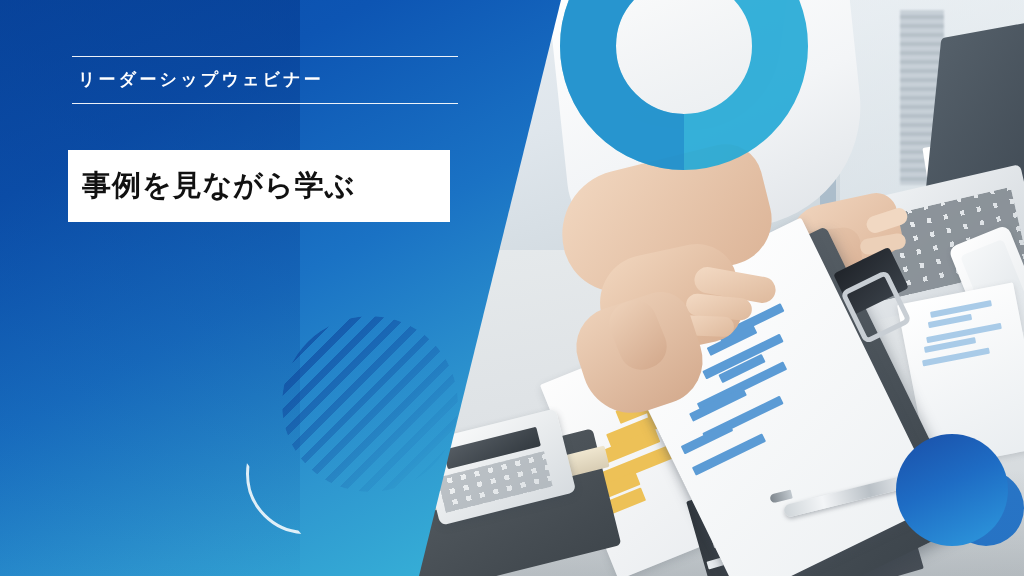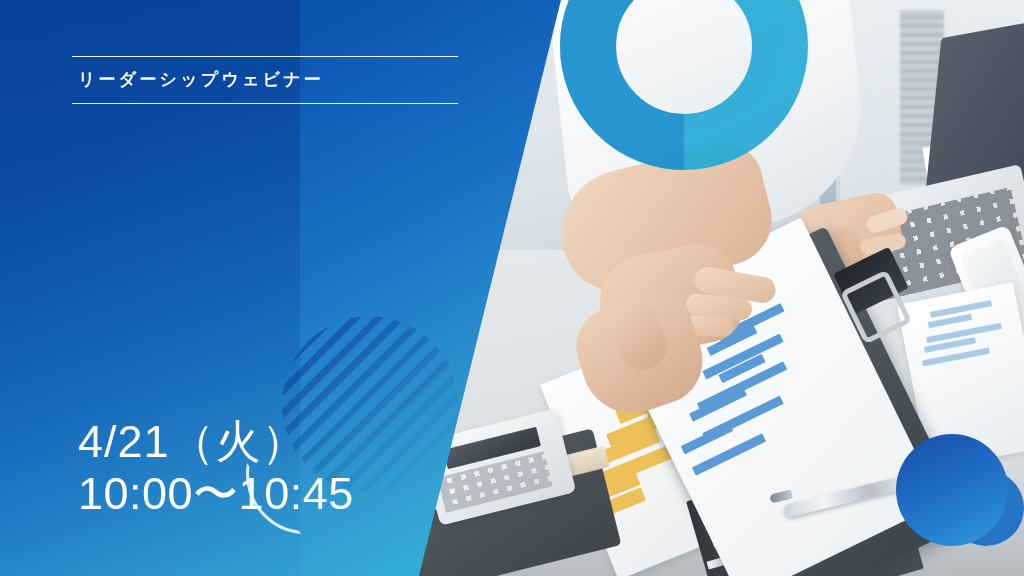--- a/index.html
+++ b/index.html
@@ -332,20 +332,19 @@
   <div class="stripes"></div>
   <div class="arc"></div>
   <div class="ring-br"></div>
 
   <div class="eyebrow-wrap">
     <div class="rule"></div>
     <div class="eyebrow">リーダーシップウェビナー</div>
     <div class="rule"></div>
   </div>
 
-
-
-  <div class="when">
-    <div class="l1">4/21（火）</div>
-    <div class="l2">10:00〜10:45</div>
+  <div class="subbox">
+    <span>事例を見ながら学ぶ</span>
   </div>
 
+
+
 </div>
 
 </body></html>

